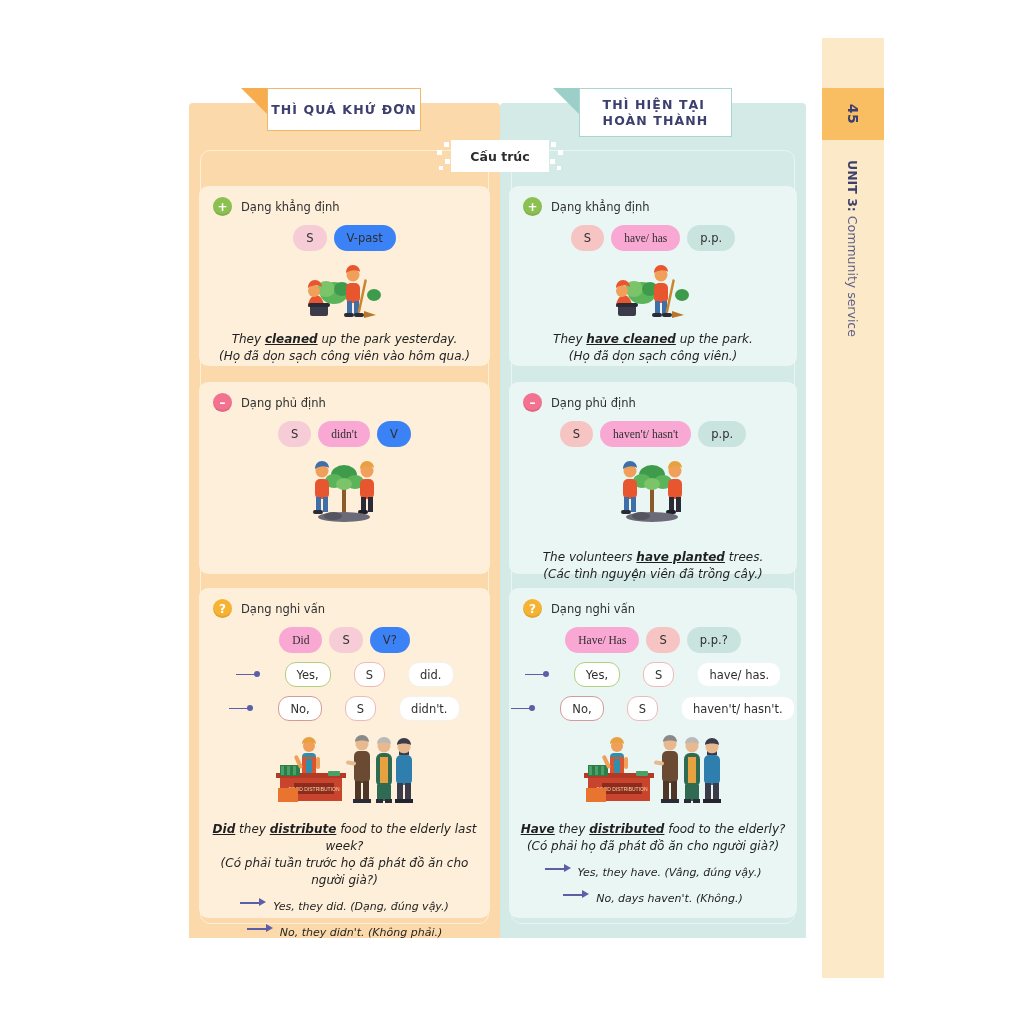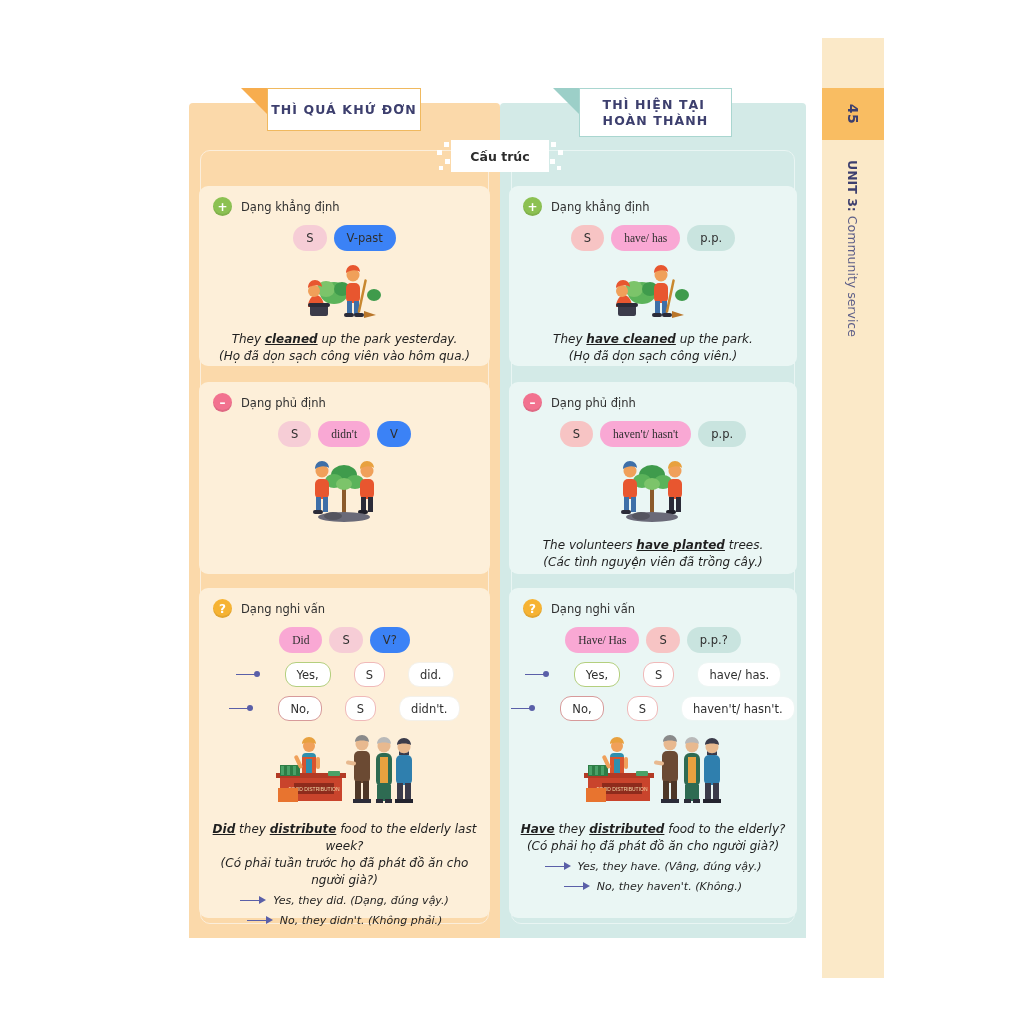--- a/index.html
+++ b/index.html
@@ -93,21 +93,21 @@
   .ob-rose{border:1.4px solid #d79a9a;}
   .ob-plain{border:1.4px solid #f4f1ea;}
   .ob-plain-t{border:1.4px solid #eef6f4;}
 
   
   .sent{font-family:"DejaVu Sans","Liberation Sans",sans-serif;font-style:italic;
     font-size:12px;color:#1f1f1f;text-align:center;line-height:17px;}
   .sent b{font-weight:bold;text-decoration:underline;}
   .sent .vn{display:block;}
 
-  .mini{display:flex;align-items:center;justify-content:flex-start;gap:7px;margin-top:3px;}
+  .mini{display:flex;justify-content:flex-start;gap:7px;margin-top:9px;}
   .mini .sent{font-size:11px;}
 
   
   .ill{position:relative;margin:0 auto;}
 </style>
 </head>
 <body>
 
 <div class="page">
 
@@ -366,21 +366,21 @@
       <rect x="63" y="22" width="14" height="20" rx="5" fill="#e8562f"></rect>
       <circle cx="70" cy="14" r="6.5" fill="#f0a05a"></circle>
       <path d="M63 12c0-5 3-8 7-8s7 3 7 7c-2-2-9-3-14 1z" fill="#e8a13f"></path>
       <rect x="64" y="40" width="5" height="15" fill="#2b2b38"></rect>
       <rect x="71" y="40" width="5" height="15" fill="#2b2b38"></rect>
       <rect x="61" y="53" width="10" height="4" rx="2" fill="#1f1f29"></rect>
       <ellipse cx="47" cy="60" rx="26" ry="5" fill="#6a6a78"></ellipse>
       <ellipse cx="36" cy="59" rx="9" ry="4" fill="#55555f"></ellipse>
     </g>
   </svg></div>
-        <div class="sent" style="margin-top: 8px; padding: 0px 8px;"><span>The volunteers <b>have planted</b> trees.</span><span class="vn">(Các tình nguyện viên đã trồng cây.)</span></div>
+        <div class="sent" style="margin-top: 20px; padding: 0px 8px;"><span>The volunteers <b>have planted</b> trees.</span><span class="vn">(Các tình nguyện viên đã trồng cây.)</span></div>
       </div>
       <div class="card card-pres" style="left: 509px; width: 288px; top: 588px; height: 330px;">
         <div class="card-head">
           <span class="badge badge-q">?</span>
           <span class="ctitle">Dạng nghi vấn</span>
         </div>
         <div class="chips">
           <span class="chip chip-white">Have/ Has</span>
           <span class="chip chip-s-pres">S</span>
           <span class="chip chip-teal">p.p.?</span>
@@ -445,18 +445,18 @@
       <rect x="132" y="66" width="9" height="4" fill="#23232e"></rect>
     </g>
   </svg></div>
         <div class="sent" style="margin-top: 8px; padding: 0px 8px;"><span><b>Have</b> they <b>distributed</b> food to the elderly?</span><span class="vn">(Có phải họ đã phát đồ ăn cho người già?)</span></div>
         <div class="mini" style="justify-content: center;">
           <span class="arrow head"></span>
           <span class="sent">Yes, they have. (Vâng, đúng vậy.)</span>
         </div>
         <div class="mini" style="justify-content: center;">
           <span class="arrow head"></span>
-          <span class="sent">No, they haven't. (Không.)</span>
+          <span class="sent">No, days haven't. (Không.)</span>
         </div>
       </div>
     </div>
 
 </div>
 
 </body></html>

